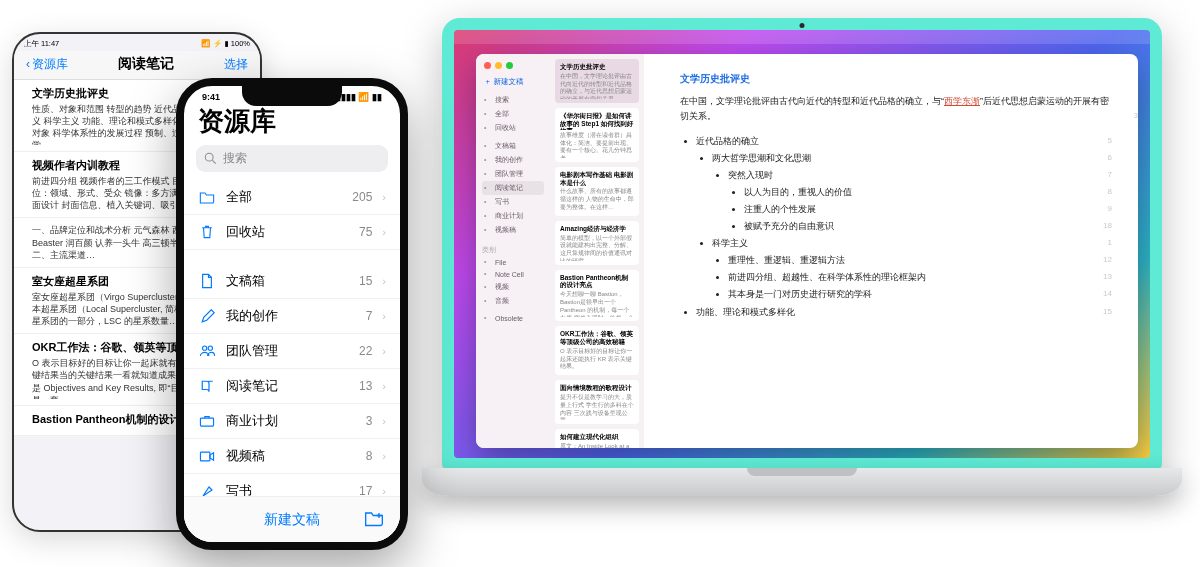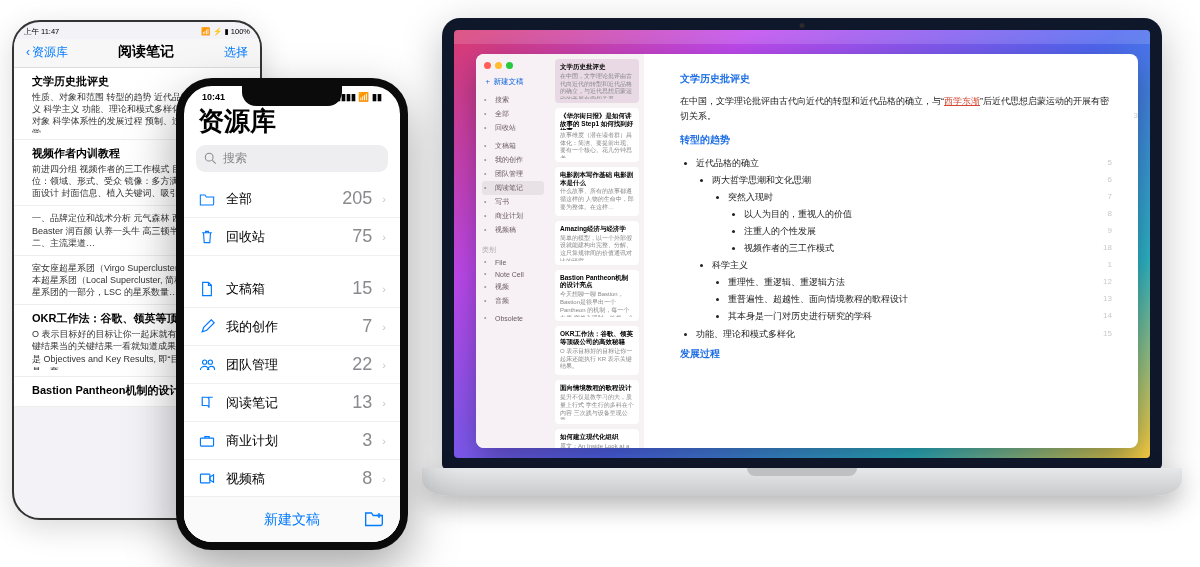--- a/index.html
+++ b/index.html
@@ -8,21 +8,21 @@
     font-family: -apple-system, "PingFang SC", "Helvetica Neue", Arial, sans-serif;
     background: #fff;
     position: relative;
     overflow: hidden;
     color: #000;
   }
 
   
   .phone1 {
     position: absolute;
-    left: 12px; top: 20px;
+    left: 12px; top: 32px;
     width: 250px; height: 500px;
     background: #f2f2f7;
     border-radius: 28px;
     box-shadow: 0 8px 30px rgba(0,0,0,.15);
     overflow: hidden;
     border: 2px solid #333;
   }
   .phone1 .statusbar { font-size: 7.5px; display:flex; justify-content:space-between; padding:5px 10px 2px; color:#000; }
   .phone1 .navbar {
     display:flex; align-items:center; justify-content:space-between;
@@ -52,38 +52,38 @@
   }
   .phone2 .notch { position:absolute; top:0; left:50%; transform:translateX(-50%); width:100px; height:20px; background:#0b0b0b; border-radius:0 0 14px 14px; z-index:10;}
   .phone2 .statusbar { font-size:9px; display:flex; justify-content:space-between; padding:6px 18px 2px; font-weight:600;}
   .phone2 .header { padding: 4px 14px 6px; display:flex; justify-content:space-between; font-size:13px; color:#007aff; }
   .phone2 .largeTitle { font-size:26px; font-weight:700; padding:0 14px 6px; }
   .phone2 .search { margin:0 12px 8px; background:#eeeef0; border-radius:9px; display:flex; align-items:center; gap:6px; padding:5px 8px; font-size:12px; color:#8a8a8e;}
   .phone2 .group { background:#fff; }
   .phone2 .row { display:flex; align-items:center; padding:8px 14px; font-size:13px; border-bottom:1px solid #f0f0f0; gap:10px;}
   .phone2 .row .ic { width:18px; height:18px; display:flex; align-items:center; justify-content:center; color:#007aff;}
   .phone2 .row .lbl { flex:1; }
-  .phone2 .row .cnt { color:#8a8a8e; font-size:18px; }
+  .phone2 .row .cnt { color:#8a8a8e; font-size:12px; }
   .phone2 .row .chev { color:#c5c5c7; font-size:11px; }
   .phone2 .divider { height:14px; }
   .phone2 .bottombar { position:absolute; bottom:0; left:0; right:0; height:46px; border-top:1px solid #eee; display:flex; align-items:center; justify-content:center; background:#fafafa;}
   .phone2 .bottombar .new { color:#007aff; font-size:14px; }
   .phone2 .bottombar .folder { position:absolute; right:16px; color:#007aff; }
 
   
   .laptop {
     position:absolute;
     right: 18px; top: 18px;
     width: 760px;
   }
   .laptop .bezel {
     position:relative;
     width: 720px; height: 452px;
     margin: 0 auto;
-    background:#0f172a;
+    background:#5eead4;
     border-radius: 18px 18px 6px 6px;
     padding: 12px 12px 12px 12px;
     box-shadow: 0 12px 40px rgba(0,0,0,.25);
   }
   .laptop .bezel::before {
     content:""; position:absolute; top:5px; left:50%; transform:translateX(-50%);
     width:5px; height:5px; background:#2a2a2a; border-radius:50%;
   }
   .laptop .screen {
     width:100%; height:100%;
@@ -158,38 +158,39 @@
                  <div class="nb">性质、对象和范围 转型的趋势 近代品格的确立 人本主义 科学主义 功能、理论和模式多样化 文学理论为批评对象 科学体系性的发展过程 预制、过渡、勃兴 古代文学…</div>
       </div>
       <div class="note">
         <div class="nt">视频作者内训教程</div>
                  <div class="nb">前进四分组 视频作者的三工作模式 目标分析 案例定位：领域、形式、受众 镜像：多方满足 选题与脚本 封面设计 封面信息、植入关键词、吸引关注…</div>
       </div>
       <div class="note">
                  <div class="nb">一、品牌定位和战术分析 元气森林 西子 蕉内 薇可 Beaster 润百颜 认养一头牛 高三顿半 Ubras 信良记 二、主流渠道…</div>
       </div>
       <div class="note">
+        <div class="nt">室女座超星系团</div>
                  <div class="nb">室女座超星系团（Virgo Supercluster, Virgo SC）又称本超星系团（Local Supercluster, 简称 LSC 或 LS）超星系团的一部分，LSC 的星系数量…</div>
       </div>
       <div class="note">
         <div class="nt">OKR工作法：谷歌、领英等顶级公司的…</div>
                  <div class="nb">O 表示目标好的目标让你一起床就有行动力 KR 表示关键结果当的关键结果一看就知道成果核心 OKR 的全称是 Objectives and Key Results, 即“目标和关键结果”，是一套…</div>
       </div>
       <div class="note">
         <div class="nt">Bastion Pantheon机制的设计亮点</div>
                  <div class="nb"></div>
       </div>
     </div>
   <div class="newdoc">新建文稿</div>
 </div>
 
 <div class="phone2">
   <div class="notch"></div>
   <div class="statusbar">
-    <span>10:41</span>
+    <span>9:41</span>
     <span>▮▮▮▮ 📶 ▮▮</span>
   </div>
   <div class="largeTitle">资源库</div>
   <div class="search">
     <svg class="iconstroke" width="13" height="13" viewBox="0 0 20 20">
         <circle cx="8" cy="8" r="6"></circle>
         <line x1="13" y1="13" x2="18" y2="18"></line>
       </svg>
     <span>搜索</span>
   </div>
@@ -432,45 +433,43 @@
                <div class="cb">原文：An Inside Look at a Flat Organization That Serves Millions 2012年，Sahil Lavingia 创立了…</div>
             </div>
           </div>
 
         <div class="editor">
           <h3>文学历史批评史</h3>
           <p>
             <span>在中国，文学理论批评由古代向近代的转型和近代品格的确立，与“</span><span class="kw">西学东渐</span><span>”后近代思想启蒙运动的开展有密切关系。</span>
             <span class="ln">3</span>
           </p>
-          <h3>转型的趋势</h3>
           <ul>
             <li><span>近代品格的确立</span><span class="ln">5</span>
               <ul>
                 <li><span>两大哲学思潮和文化思潮</span><span class="ln">6</span>
                   <ul>
                     <li><span>突然入现时</span><span class="ln">7</span>
                       <ul>
                         <li><span>以人为目的，重视人的价值</span><span class="ln">8</span></li>
                         <li><span>注重人的个性发展</span><span class="ln">9</span></li>
-                        <li><span>视频作者的三工作模式</span><span class="ln">18</span></li>
+                        <li><span>被赋予充分的自由意识</span><span class="ln">18</span></li>
                       </ul>
                     </li>
                   </ul>
                 </li>
                 <li><span>科学主义</span><span class="ln">1</span>
                   <ul>
                     <li><span>重理性、重逻辑、重逻辑方法</span><span class="ln">12</span></li>
-                    <li><span>重普遍性、超越性、面向情境教程的歌程设计</span><span class="ln">13</span></li>
+                    <li><span>前进四分组、超越性、在科学体系性的理论框架内</span><span class="ln">13</span></li>
                     <li><span>其本身是一门对历史进行研究的学科</span><span class="ln">14</span></li>
                   </ul>
                 </li>
               </ul>
             </li>
             <li><span>功能、理论和模式多样化</span><span class="ln">15</span></li>
           </ul>
-          <h3>发展过程</h3>
         </div>
       </div>
     </div>
   </div>
   <div class="base"></div>
 </div>
 
 </body></html>

